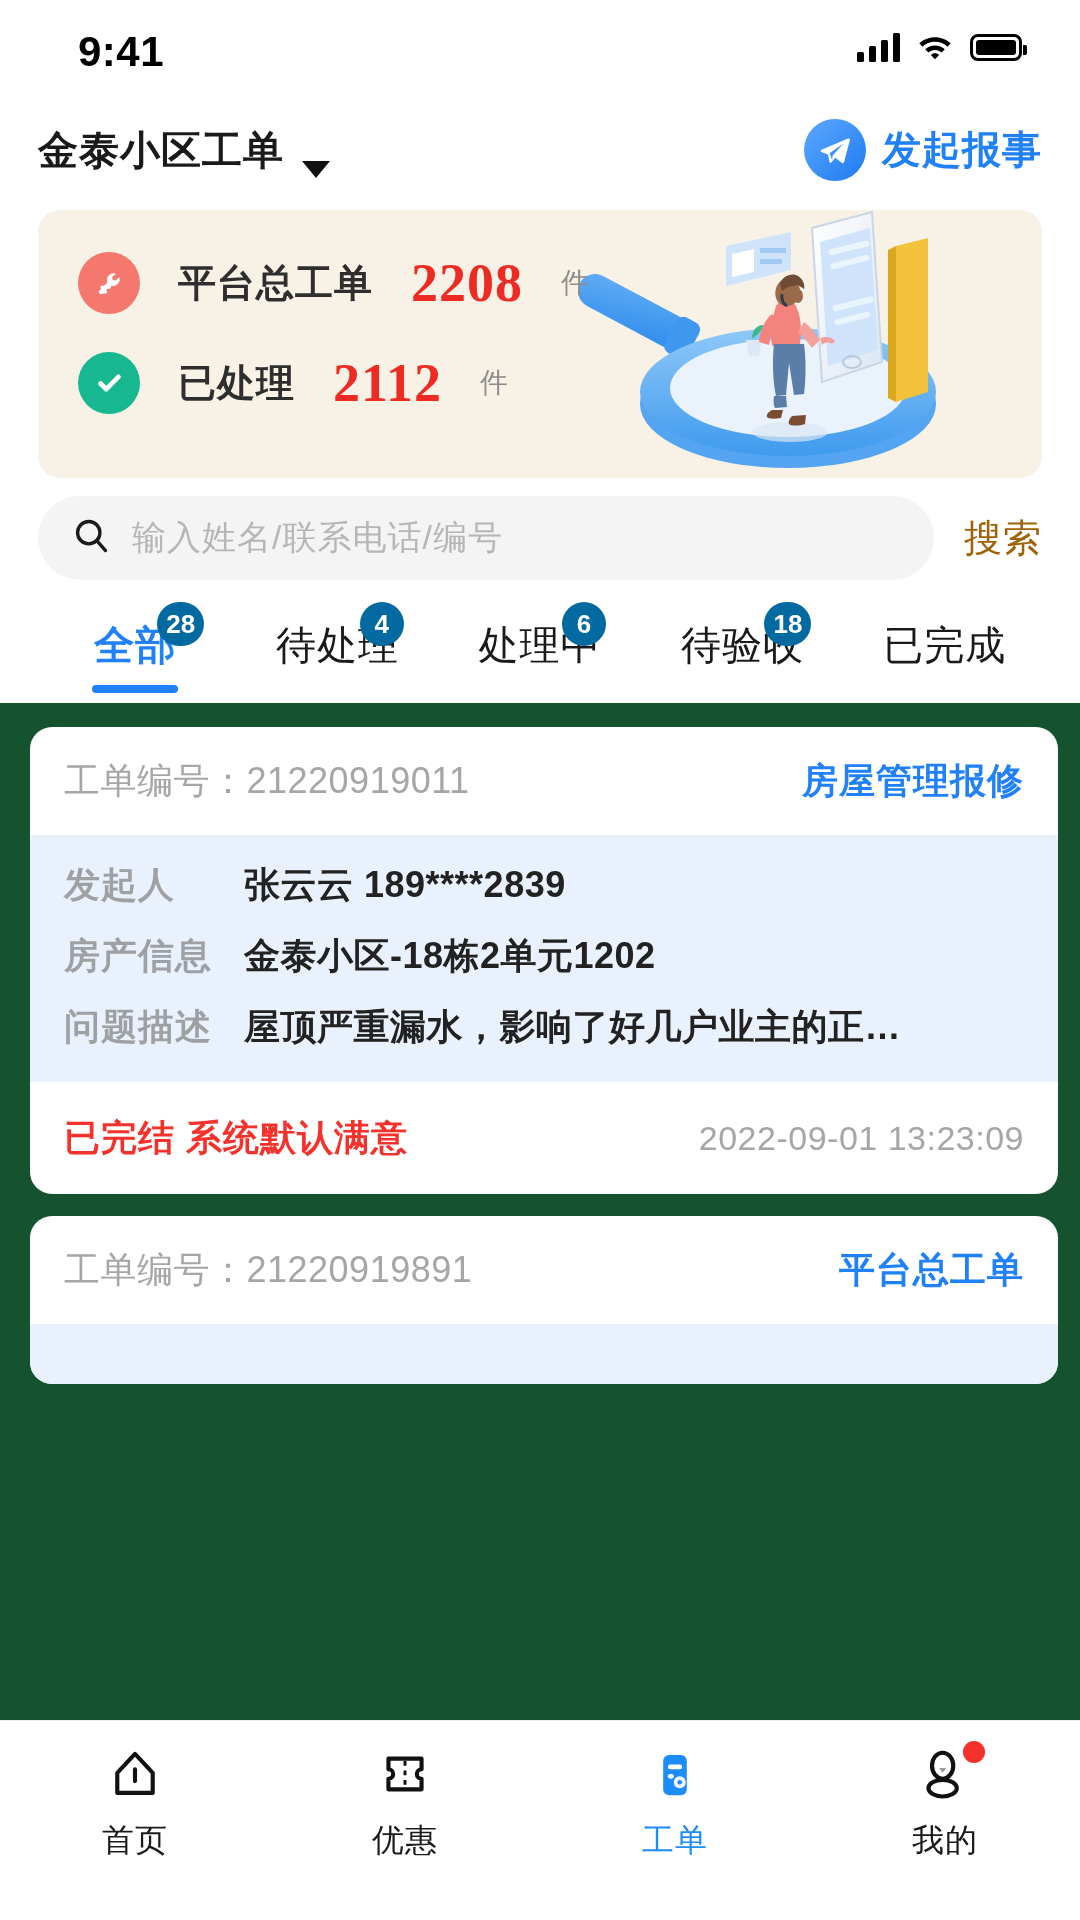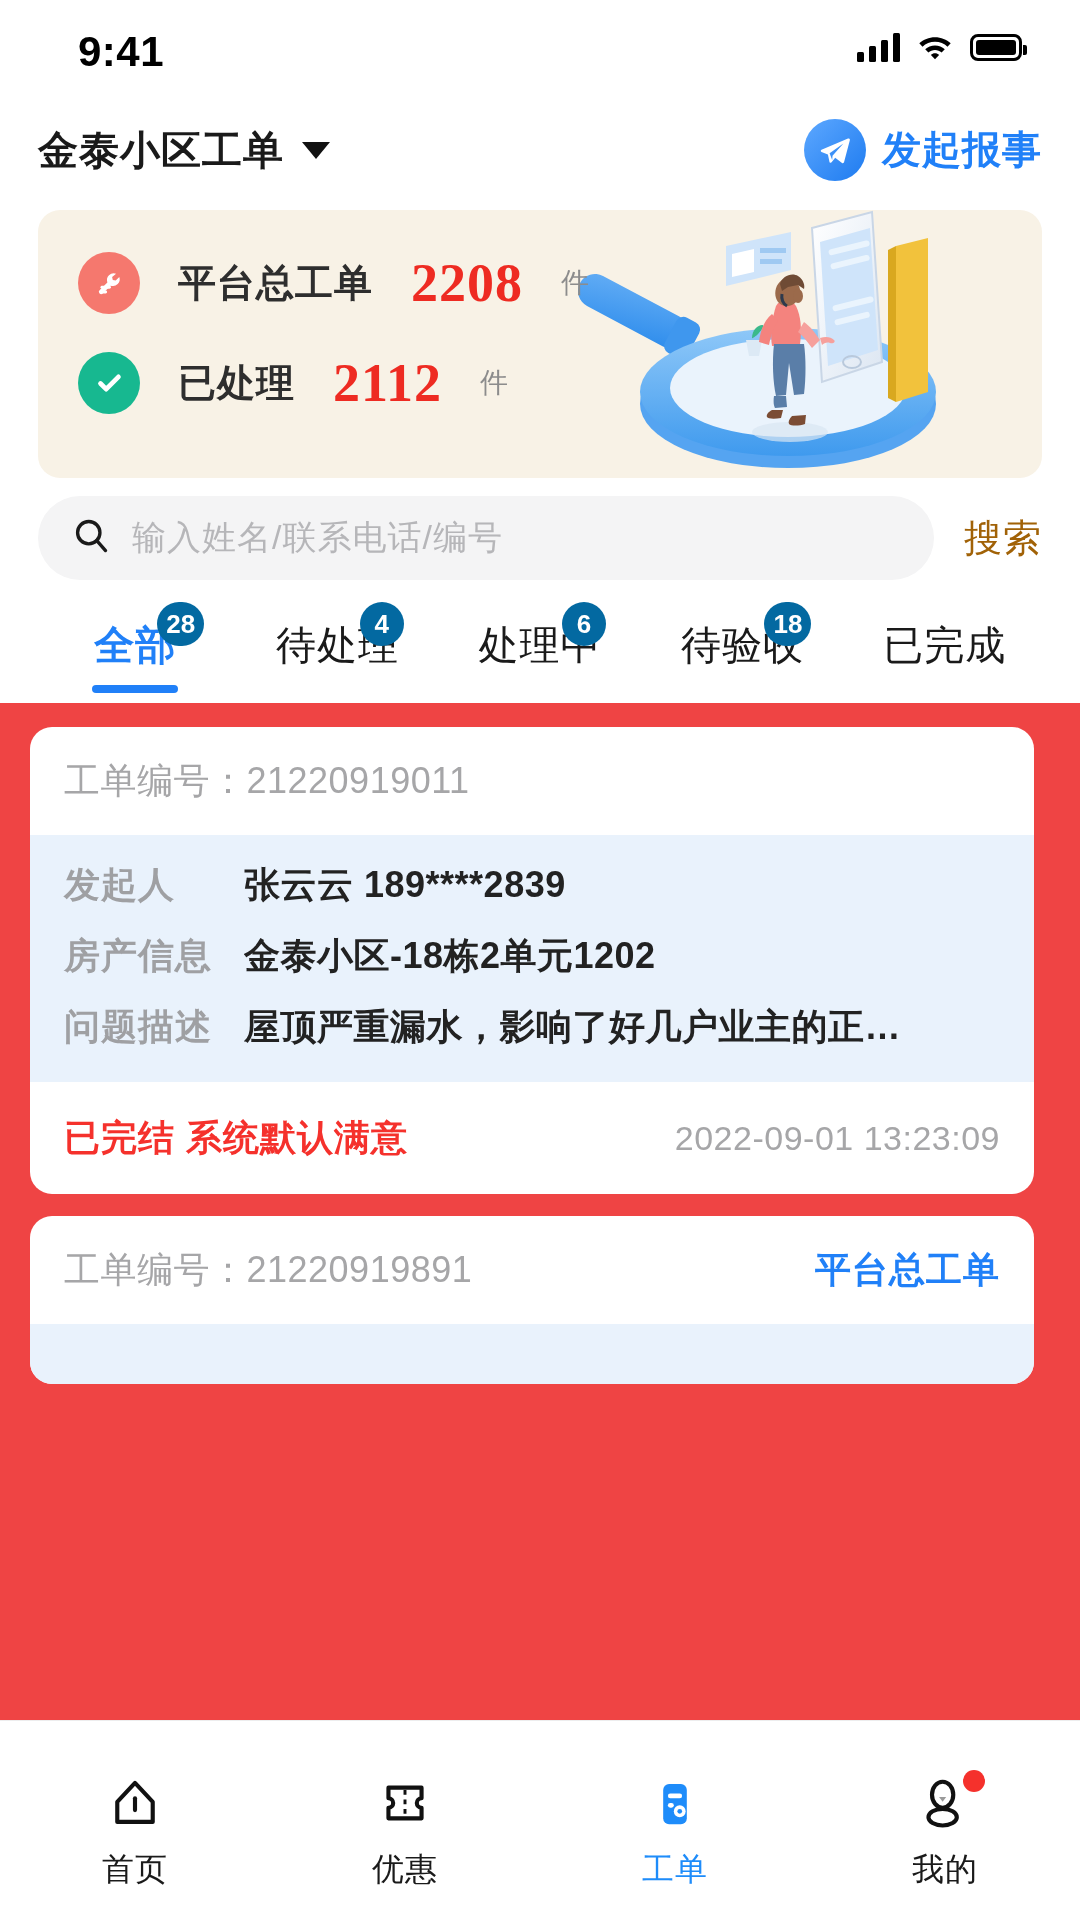--- a/index.html
+++ b/index.html
@@ -33,21 +33,21 @@
 
   
   .navtitle { flex:0 0 110px; display:flex; align-items:center; justify-content:center; }
   .navtitle span { font-size:46px; font-weight:700; color:#1a1a1a; letter-spacing:2px; }
 
   
   .community-row {
     flex:0 0 100px; display:flex; align-items:center; justify-content:space-between;
     padding:0 38px 0 38px;
   }
-  .community-left { display:flex; align-items:center; gap:18px; }
+  .community-left { display:flex; align-items:flex-end; gap:18px; }
   .community-name { font-size:40px; font-weight:700; color:#1a1a1a; letter-spacing:1px; }
   .caret { width:0;height:0;border-left:14px solid transparent;border-right:14px solid transparent;border-top:17px solid #111; }
   .report-btn { display:flex; align-items:center; gap:16px; }
   .plane-circle {
     width:62px;height:62px;border-radius:50%;
     background:linear-gradient(135deg,#5DA8FF 0%,#1E7BF0 100%);
     display:flex;align-items:center;justify-content:center;
   }
   .report-label { font-size:39px; font-weight:700; color:#2080F8; letter-spacing:1px; }
 
@@ -84,37 +84,37 @@
   .tab-underline { margin-top:12px; width:86px; height:8px; border-radius:4px; background:transparent; }
   .tab.active .tab-underline { background:#2080F8; }
   .tab-badge {
     position:absolute; top:-16px; left:calc(50% + 22px);
     min-width:44px; height:44px; padding:0 9px; border-radius:22px;
     background:#0369a1; color:#fff; font-size:26px; font-weight:600;
     display:flex; align-items:center; justify-content:center; letter-spacing:0;
   }
 
   
-  .list { flex:1 1 auto; background:#ef4444; padding:24px 46px 0 30px; overflow:hidden; }
+  .list { flex:1 1 auto; background:#14532d; padding:24px 22px 0 30px; overflow:hidden; }
   .ticket { background:#ffffff; border-radius:22px; overflow:hidden; margin-bottom:22px; }
   .ticket-head { height:108px; display:flex; align-items:center; justify-content:space-between; padding:0 34px; }
   .ticket-no { font-size:36px; color:#A6A6A8; letter-spacing:0.5px; }
   .ticket-type { font-size:36px; color:#2080F8; font-weight:700; letter-spacing:1px; }
   .ticket-body { background:#E9F2FC; padding:26px 34px 30px 34px; }
   .trow { display:flex; align-items:flex-start; margin-bottom:22px;font-weight:bold; }
   .trow:last-child { margin-bottom:0; }
   .tkey { flex:0 0 180px; font-size:36px; color:#9FA0A3; letter-spacing:1px; }
   .tval { flex:1; font-size:36px; color:#222; letter-spacing:0.5px; white-space:nowrap; overflow:hidden; text-overflow:ellipsis; }
   .ticket-foot { height:112px; display:flex; align-items:center; justify-content:space-between; padding:0 34px; }
   .tstatus { font-size:36px; color:#F5312C; font-weight:700; letter-spacing:1px; }
   .ttime { font-size:34px; color:#A6A6A8; letter-spacing:0.5px; }
 
   
   .tabbar {
-    flex:0 0 200px; background:#ffffff; display:flex; align-items:center;
+    flex:0 0 200px; background:#ffffff; display:flex; align-items:flex-start;
     padding-top:22px; border-top:1px solid #EDEDEE;font-family:Liberation Mono, monospace;
   }
   .nav-item { flex:1; display:flex; flex-direction:column; align-items:center; gap:14px; position:relative; }
   .nav-ico { height:62px; display:flex; align-items:center; justify-content:center; position:relative; }
   .nav-label { font-size:32px; color:#1a1a1a; letter-spacing:1px; }
   .nav-item.active .nav-label { color:#1E8CFA; }
   .nav-dot { position:absolute; top:-2px; right:-14px; width:22px; height:22px; border-radius:50%; background:#F5312C; }
 </style>
 </head>
 <body>
@@ -286,20 +286,21 @@
       <span class="tab-label">已完成</span>
       <span class="tab-underline"></span>
     </div>
   </div>
 
   <div class="list">
 
     <div class="ticket">
       <div class="ticket-head">
         <span class="ticket-no">工单编号：21220919011</span>
+        <span class="ticket-type">房屋管理报修</span>
       </div>
       <div class="ticket-body">
         <div class="trow">
           <span class="tkey">发起人</span>
           <span class="tval">张云云 189****2839</span>
         </div>
         <div class="trow">
           <span class="tkey">房产信息</span>
           <span class="tval">金泰小区-18栋2单元1202</span>
         </div>

